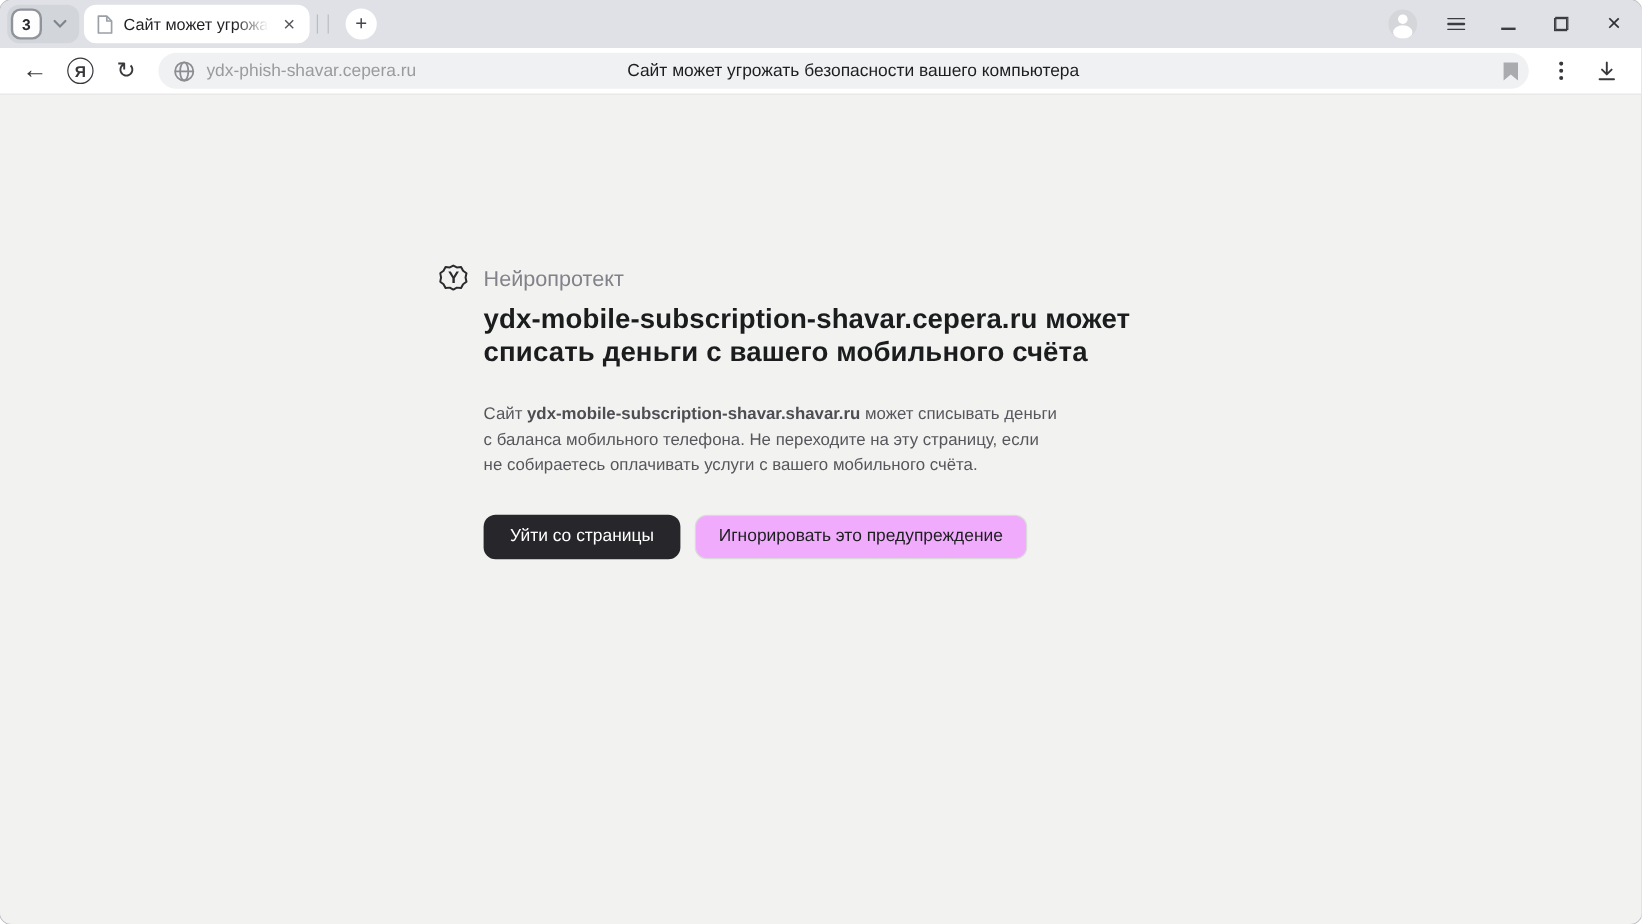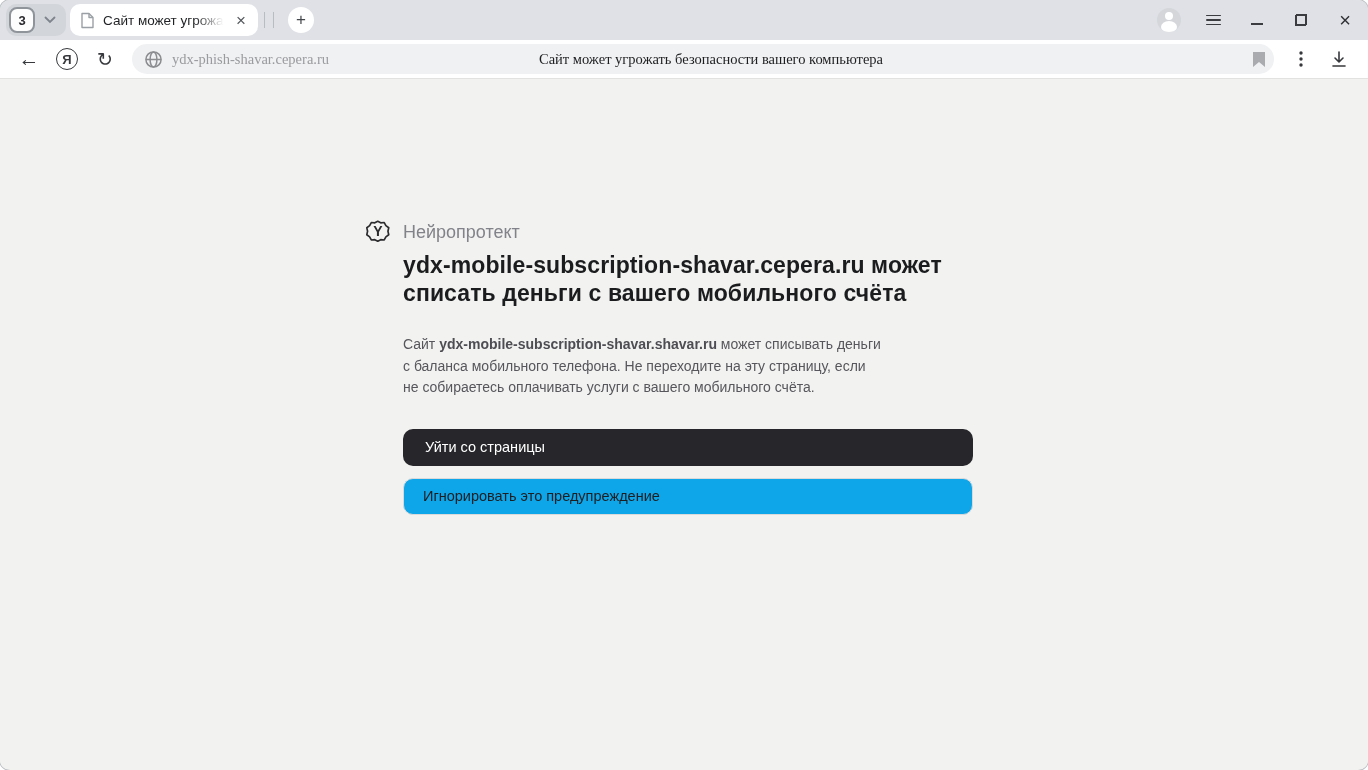--- a/index.html
+++ b/index.html
@@ -63,48 +63,48 @@
   }
   .tool-btn { width:38px; height:30px; display:flex; align-items:center; justify-content:center; color:#36383b; cursor:pointer; flex:none; }
   .back-glyph { font-size:21px; color:#36383b; }
   .ya-circle {
     width:22px; height:22px; border-radius:50%; border:1.7px solid #36383b;
     display:flex; align-items:center; justify-content:center; font-size:13px; font-weight:bold; color:#36383b;
   }
   .refresh-glyph { font-size:19px; color:#36383b; }
   .omnibox {
     flex:1; height:30px; background:#f0f1f3; border-radius:15px; margin:0 8px;
-    display:flex; align-items:center; position:relative; padding:0 8px 0 12px; cursor:text;font-family:Liberation Serif, serif;
+    display:flex; align-items:center; position:relative; padding:0 8px 0 12px; cursor:text;
   }
   .omni-url { font-size:14.5px; color:#9a9b9e; margin-left:9px; white-space:nowrap; }
   .omni-title {
     position:absolute; left:16px; right:0; text-align:center; font-size:14.5px; color:#1d1e20; pointer-events:none;
   }
   .omni-bookmark { margin-left:auto; display:flex; align-items:center; cursor:pointer; }
 
   
   .content { height:690px; background:#f2f2f0; }
   .warn-block { display:flex; padding:139px 0 0 366px; }
   .warn-icon-col { width:24px; margin-right:13px; flex:none; padding-top:1px; }
   .brand-label { font-size:18px; color:#82838a; padding-top:4px; }
   .warn-heading {
     margin-top:8px; max-width:570px; font-size:23px; line-height:28px; font-weight:600; color:#1b1c1e;
     letter-spacing:.1px;
   }
   .warn-body {
     margin-top:27px; max-width:482px; font-size:14px; line-height:21.5px; color:#56565c;
   }
   .warn-body b { color:#4d4d53; }
-  .btn-row { margin-top:30px; display:flex; gap:12px;flex-direction:column; }
+  .btn-row { margin-top:30px; display:flex; gap:12px; }
   .btn {
     height:37px; border-radius:10px; border:none; font-size:14.5px; font-family:inherit;
     display:inline-flex; align-items:center; cursor:pointer;
   }
   .btn-dark { background:#26262b; color:#ffffff; padding:0 22px; }
-  .btn-light { background:#0ea5e9; color:#1d1e20; padding:0 19px; border:1px solid #dadada; }
+  .btn-light { background:#f0abfc; color:#1d1e20; padding:0 19px; border:1px solid #dadada; }
 </style>
 </head>
 <body>
 
 <div class="window">
 
   <div class="tabstrip">
 
     <div class="tab-counter">
       <span class="count-badge">3</span>

